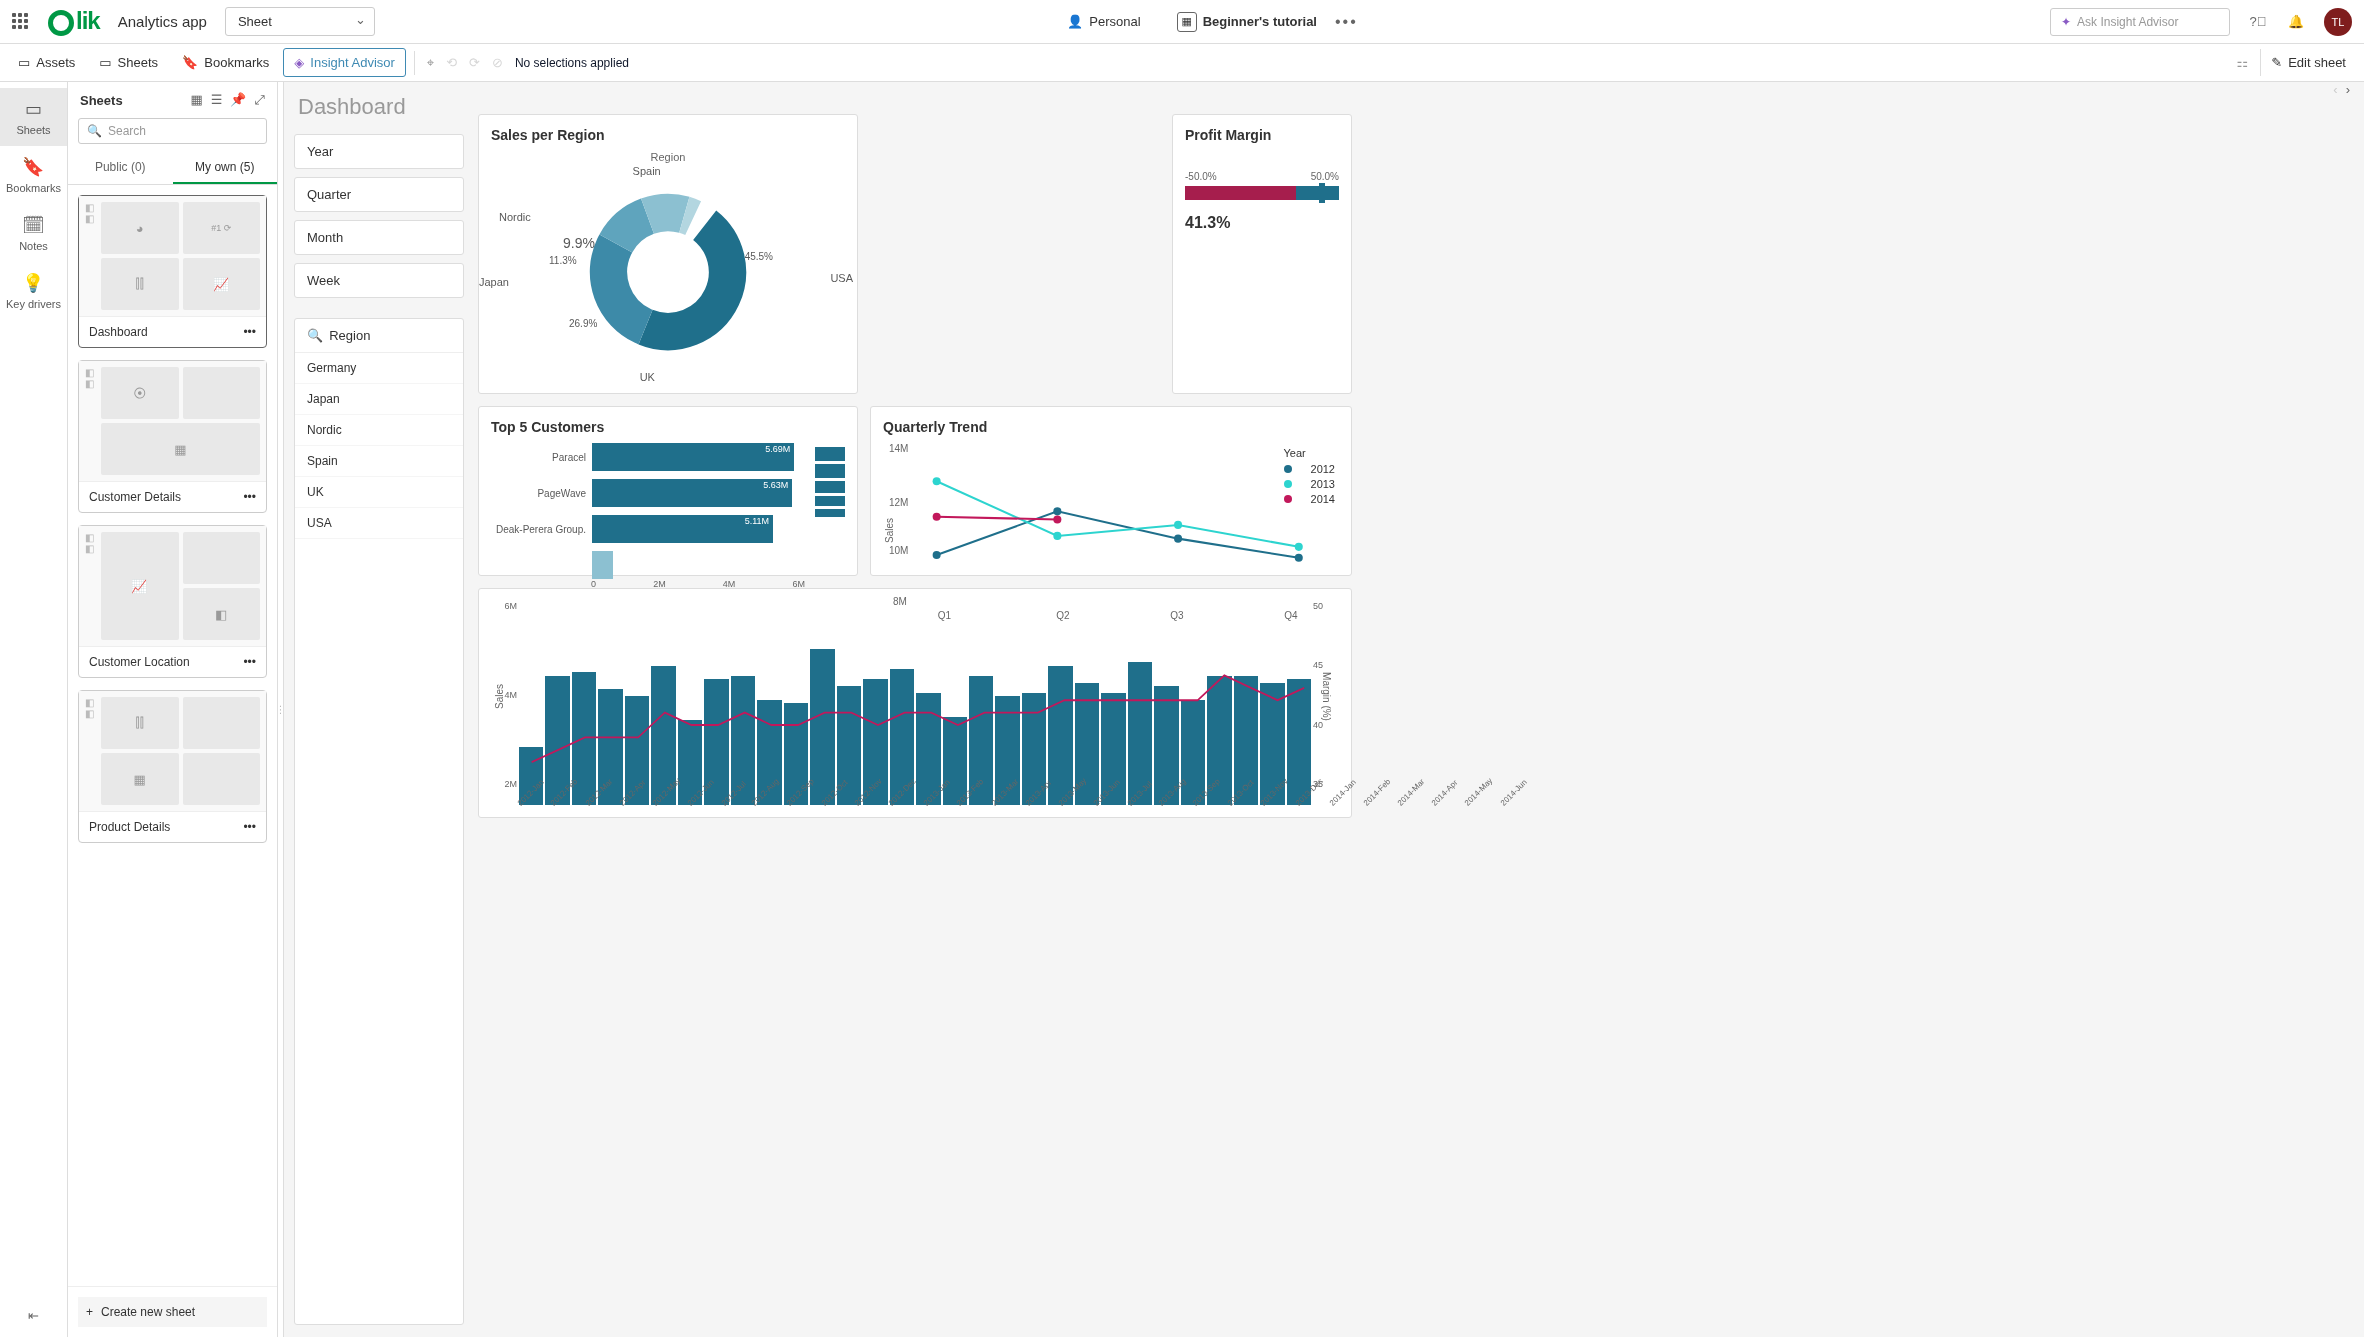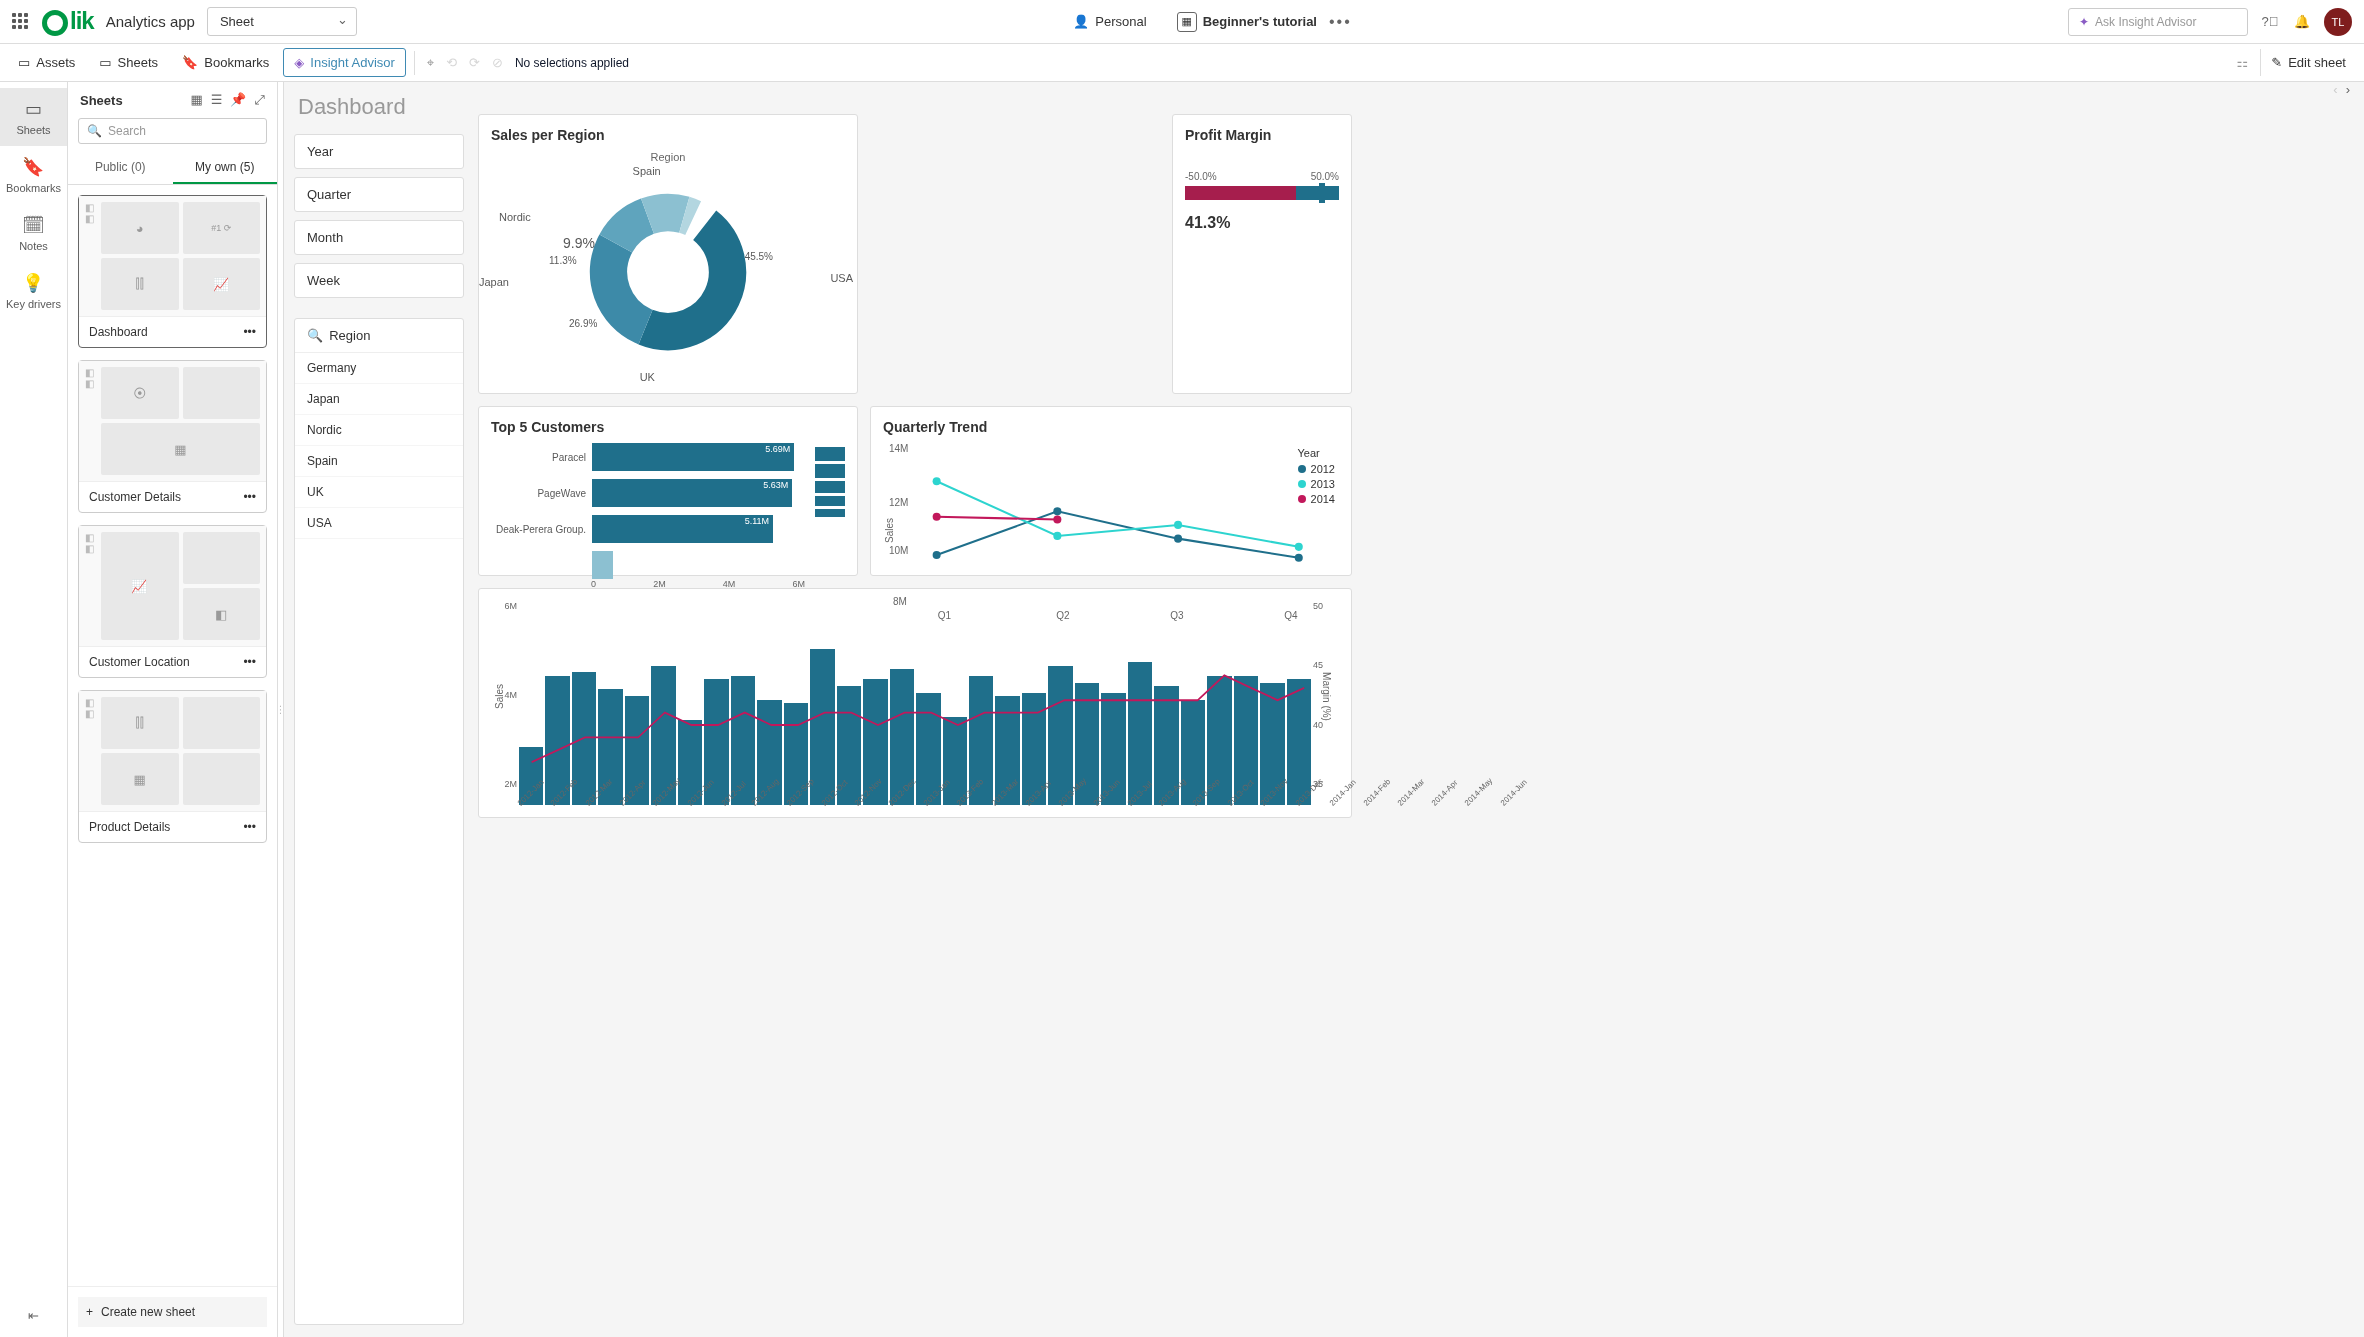--- a/index.html
+++ b/index.html
@@ -1,17 +1,17 @@
 <!DOCTYPE html>
 <html><head>
 <meta charset="utf-8">
 <style>
 *{box-sizing:border-box;margin:0;padding:0;font-family:-apple-system,BlinkMacSystemFont,'Segoe UI',Arial,sans-serif}
 body{background:#f5f5f5;font-size:13px;color:#333;overflow:hidden}
-.topbar{height:44px;background:#fff;border-bottom:1px solid #ddd;display:flex;align-items:center;padding:0 12px;gap:12px}
+.topbar{height:44px;background:#fff;border-bottom:1px solid #ddd;display:flex;align-items:center;padding:0 12px;gap:18px}
 .apps-icon{width:18px;height:18px;display:grid;grid-template-columns:repeat(3,4px);grid-template-rows:repeat(3,4px);gap:2px}
 .apps-icon span{background:#595959;border-radius:1px}
 .qlik-logo{font-size:24px;font-weight:700;color:#009845;letter-spacing:-1px}
 .qlik-logo .q{display:inline-block;width:26px;height:26px;border:5px solid #009845;border-radius:50%;position:relative;vertical-align:middle;margin-right:2px}
 .app-name{font-size:15px;color:#333}
 .sheet-dd{border:1px solid #ccc;border-radius:3px;padding:6px 28px 6px 12px;background:#fff;font-size:13px;position:relative;min-width:150px}
 .sheet-dd::after{content:'⌄';position:absolute;right:8px;top:4px;color:#666}
 .spacer{flex:1}
 .top-item{display:flex;align-items:center;gap:6px;color:#333;font-size:13px}
 .tut-icon{width:20px;height:20px;border:1px solid #666;border-radius:3px;display:flex;align-items:center;justify-content:center;font-size:11px}
@@ -86,21 +86,21 @@
 .bar-lbl{width:95px;text-align:right;color:#595959}
 .bar-track{flex:1;height:28px;position:relative}
 .bar-fill{height:100%;background:#1f6f8b;position:relative}
 .bar-val{position:absolute;right:4px;top:1px;color:#fff;font-size:9px}
 .bar-mini{position:absolute;right:0;top:4px;bottom:20px;width:30px;display:flex;flex-direction:column;gap:3px}
 .bar-mini div{background:#1f6f8b}
 .bar-axis{display:flex;justify-content:space-between;font-size:9px;color:#666;margin-left:100px;margin-right:40px}
 .line-chart{flex:1;position:relative}
 .axis-lbl{position:absolute;font-size:10px;color:#666}
 .legend{position:absolute;right:4px;top:4px;font-size:11px}
-.legend .lg{display:flex;align-items:center;gap:5px;margin-bottom:3px}
+.legend .lg{display:flex;align-items:center;gap:19px;margin-bottom:3px}
 .legend .dot{width:8px;height:8px;border-radius:50%}
 .combo{flex:1;position:relative;display:flex;align-items:flex-end;gap:2px;padding:0 28px}
 .combo-bar{flex:1;background:#1f6f8b}
 .combo-y{position:absolute;left:0;top:0;bottom:16px;width:26px;display:flex;flex-direction:column;justify-content:space-between;font-size:9px;color:#666;text-align:right}
 .combo-y2{position:absolute;right:0;top:0;bottom:16px;width:26px;display:flex;flex-direction:column;justify-content:space-between;font-size:9px;color:#666}
 .combo-x{position:absolute;bottom:-4px;left:28px;right:28px;display:flex;font-size:8px;color:#666}
 .combo-x span{flex:1;transform:rotate(-45deg);transform-origin:left;white-space:nowrap}
 svg{overflow:visible}
 </style>
 </head>

